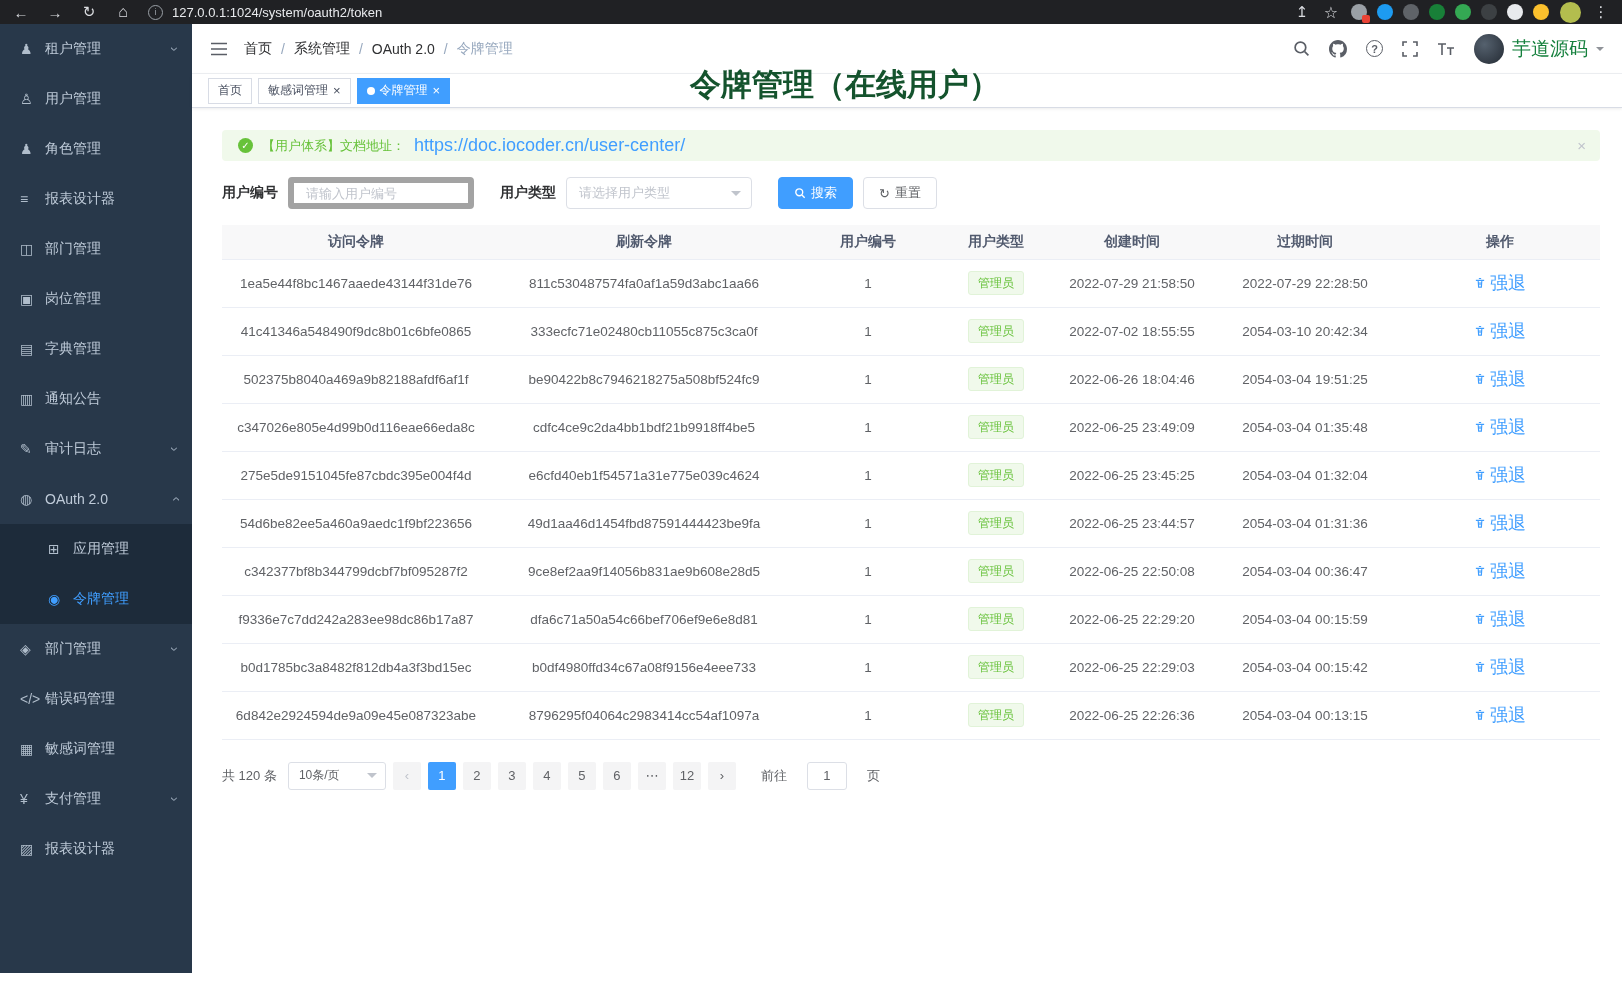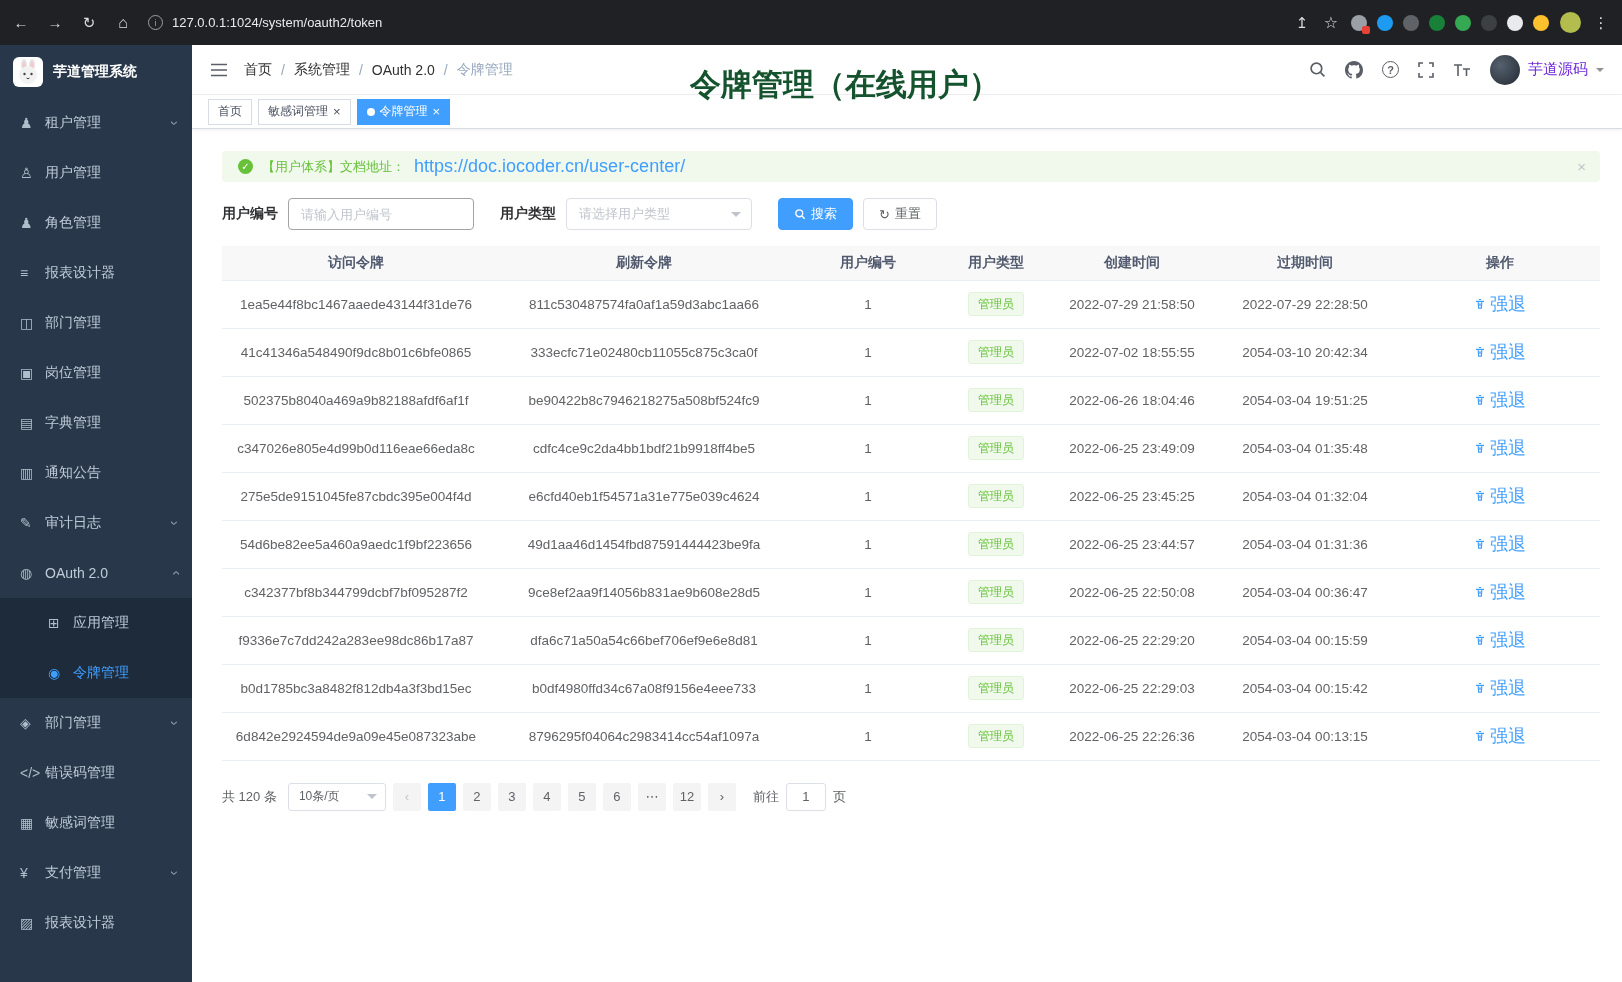--- a/index.html
+++ b/index.html
@@ -1,20 +1,20 @@
 <!DOCTYPE html>
 <html><head>
 <meta charset="utf-8">
 <style>
   *{margin:0;padding:0;box-sizing:border-box;}
   html,body{width:1622px;height:982px;overflow:hidden;}
   body{font-family:"Liberation Sans","DejaVu Sans",sans-serif;background:#fff;position:relative;font-size:14px;}
 
   
-  .browser{height:45px;background:#202124;display:flex;align-items:center;padding:0 12px;gap:16px;color:#dadce0;}
+  .browser{height:24px;background:#202124;display:flex;align-items:center;padding:0 12px;gap:16px;color:#dadce0;}
   .b-ic{width:18px;height:18px;display:inline-flex;align-items:center;justify-content:center;font-size:15px;color:#dadce0;cursor:pointer;}
   .i-back::after{content:"\2190";}
   .i-fwd::after{content:"\2192";}
   .i-reload::after{content:"\21BB";}
   .i-home::after{content:"\2302";font-size:16px;}
   .i-share::after{content:"\21A5";}
   .i-star::after{content:"\2606";font-size:16px;}
   .i-more::after{content:"\22EE";font-size:15px;}
   .i-info{width:15px;height:15px;border:1.5px solid #9aa0a6;border-radius:50%;font-size:9px;color:#9aa0a6;display:inline-flex;align-items:center;justify-content:center;flex-shrink:0;}
   .i-info::after{content:"i";}
@@ -48,21 +48,21 @@
   .crumb{display:flex;align-items:center;gap:9px;font-size:14px;}
   .crumb-item{color:#303133;cursor:pointer;white-space:nowrap;}
   .crumb-item.last{color:#97a8be;cursor:default;}
   .crumb .sep{color:#97a8be;}
   .hdr-right{margin-left:auto;display:flex;align-items:center;gap:19px;color:#5a5e66;}
   .h-ic{display:inline-flex;align-items:center;justify-content:center;cursor:pointer;color:#5a5e66;}
   .round-q{width:17px;height:17px;border:1.5px solid #5a5e66;border-radius:50%;font-size:11px;font-weight:700;}
   .round-q::after{content:"?";}
   .user-box{display:flex;align-items:center;gap:8px;cursor:pointer;}
   .avatar{width:30px;height:30px;border-radius:50%;background:radial-gradient(circle at 35% 35%,#55616e,#232a33);}
-  .uname{font-size:15px;color:#6d28d9;white-space:nowrap;}
+  .uname{font-size:19px;color:#15803d;white-space:nowrap;}
   .dd-caret{width:0;height:0;border:4px solid transparent;border-top-color:#909399;margin-top:4px;}
 
   
   .tabsbar{height:34px;display:flex;align-items:center;padding:0 16px;gap:6px;border-bottom:1px solid #d8dce5;box-shadow:0 1px 3px rgba(0,0,0,.08);flex-shrink:0;}
   .tab{height:26px;display:inline-flex;align-items:center;gap:5px;padding:0 9px;border:1px solid #d8dce5;font-size:12px;color:#495060;background:#fff;cursor:pointer;white-space:nowrap;}
   .tab.active{background:#409eff;border-color:#409eff;color:#fff;}
   .tab-dot{width:8px;height:8px;border-radius:50%;background:#fff;display:inline-block;}
   .tab-close{font-size:13px;line-height:1;}
 
   
@@ -73,21 +73,21 @@
   .alert{height:31px;background:#f0f9eb;border-radius:4px;display:flex;align-items:center;padding:0 16px;gap:9px;font-size:13px;color:#67c23a;position:relative;margin-bottom:16px;}
   .check{width:15px;height:15px;border-radius:50%;background:#67c23a;color:#fff;font-size:10px;display:inline-flex;align-items:center;justify-content:center;flex-shrink:0;}
   .check::after{content:"\2713";}
   .alert .link{color:#409eff;cursor:pointer;}
   .alert-close{position:absolute;right:14px;color:#c0c4cc;font-size:15px;cursor:pointer;}
   .alert-close::after{content:"\00D7";}
 
   .filters{display:flex;align-items:center;margin-bottom:16px;font-size:14px;}
   .f-label{font-weight:700;color:#303133;margin-right:10px;white-space:nowrap;}
   .f-label.second{margin-left:26px;}
-  .f-input{width:186px;height:32px;border:1px solid #a3a3a3;border-radius:4px;padding:0 12px;font-size:13px;color:#000000;outline:none;font-family:inherit;}
+  .f-input{width:186px;height:32px;border:6px solid #a3a3a3;border-radius:4px;padding:0 12px;font-size:13px;color:#000000;outline:none;font-family:inherit;}
   .f-input::placeholder{color:#c0c4cc;}
   .f-select{width:186px;height:32px;border:1px solid #dcdfe6;border-radius:4px;padding:0 10px 0 12px;display:flex;align-items:center;justify-content:space-between;color:#c0c4cc;font-size:13px;cursor:pointer;}
   .sel-caret{width:0;height:0;border:5px solid transparent;border-top-color:#c0c4cc;margin-top:5px;}
   .btn{height:32px;border-radius:4px;padding:0 15px;font-size:13px;display:inline-flex;align-items:center;gap:5px;cursor:pointer;border:1px solid #dcdfe6;background:#fff;color:#606266;white-space:nowrap;}
   .btn.primary{background:#409eff;border-color:#409eff;color:#fff;margin-left:26px;}
   .btn.plain{margin-left:10px;}
   .reset-ic::after{content:"\21BB";font-size:13px;}
 
   table{width:100%;border-collapse:collapse;table-layout:fixed;font-size:13.5px;color:#606266;}
   thead th{background:#f8f8f9;color:#515a6e;font-weight:700;height:34px;border-bottom:1px solid #ebeef5;font-size:14px;}
@@ -95,21 +95,21 @@
   .tag{display:inline-block;padding:2px 9px;font-size:12px;color:#67c23a;background:#f0f9eb;border:1px solid #e1f3d8;border-radius:3px;line-height:18px;}
   .link{color:#409eff;font-size:18px;display:inline-flex;align-items:center;gap:4px;cursor:pointer;}
 
   .pager{display:flex;align-items:center;justify-content:flex-start;gap:7px;margin-top:22px;font-size:13px;color:#606266;padding-right:48px;}
   .ptotal{margin-right:4px;white-space:nowrap;}
   .psize{width:98px;height:28px;border:1px solid #dcdfe6;border-radius:3px;display:flex;align-items:center;justify-content:space-between;padding:0 8px 0 10px;color:#606266;font-size:12px;cursor:pointer;}
   .pbtn{min-width:28px;height:28px;background:#f4f4f5;border-radius:2px;display:inline-flex;align-items:center;justify-content:center;color:#606266;font-size:13px;cursor:pointer;padding:0 4px;}
   .pbtn.active{background:#409eff;color:#fff;}
   .pbtn.prev{color:#c0c4cc;}
   .page-list{display:inline-flex;gap:7px;}
-  .goto{display:flex;align-items:center;gap:7px;margin-left:10px;white-space:nowrap;}
+  .goto{display:flex;align-items:center;gap:20px;margin-left:18px;white-space:nowrap;}
   .goto-input{width:40px;height:28px;border:1px solid #dcdfe6;border-radius:3px;text-align:center;font-size:13px;color:#606266;outline:none;font-family:inherit;}
 </style>
 </head>
 <body>
 
 <div class="browser">
   <span class="b-ic i-back"></span>
   <span class="b-ic i-fwd"></span>
   <span class="b-ic i-reload"></span>
   <span class="b-ic i-home"></span>
@@ -133,36 +133,20 @@
         <span class="ext" style="background: rgb(251, 192, 45);"></span>
       </span>
     <span class="profile"></span>
     <span class="b-ic i-more"></span>
   </div>
 </div>
 
 <div class="app">
 
   <div class="sidebar">
-    <div class="logo">
-      <span style="display:inline-flex;">
-        <svg width="30" height="30" viewBox="0 0 30 30">
-          <rect width="30" height="30" rx="6" fill="#fff"></rect>
-          <ellipse cx="11" cy="8" rx="3" ry="6" fill="#e4e4e4"></ellipse>
-          <ellipse cx="19" cy="8" rx="3" ry="6" fill="#e4e4e4"></ellipse>
-          <ellipse cx="11" cy="8.5" rx="1.4" ry="4" fill="#f5c6cb"></ellipse>
-          <ellipse cx="19" cy="8.5" rx="1.4" ry="4" fill="#f5c6cb"></ellipse>
-          <circle cx="15" cy="18" r="9" fill="#f2f2f2"></circle>
-          <circle cx="11.5" cy="17" r="1.2" fill="#444"></circle>
-          <circle cx="18.5" cy="17" r="1.2" fill="#444"></circle>
-          <path d="M13.5 21q1.5 1.6 3 0" stroke="#444" stroke-width="1" fill="none"></path>
-        </svg>
-      </span>
-      <span class="logo-title">芋道管理系统</span>
-    </div>
     <div class="menu">
         <div class="menu-item">
           <span class="mi-icon">♟</span>
           <span class="mi-label">租户管理</span>
           <span class="chev down">›</span>
         </div>
         <div class="menu-item">
           <span class="mi-icon">♙</span>
           <span class="mi-label">用户管理</span>
         </div>

